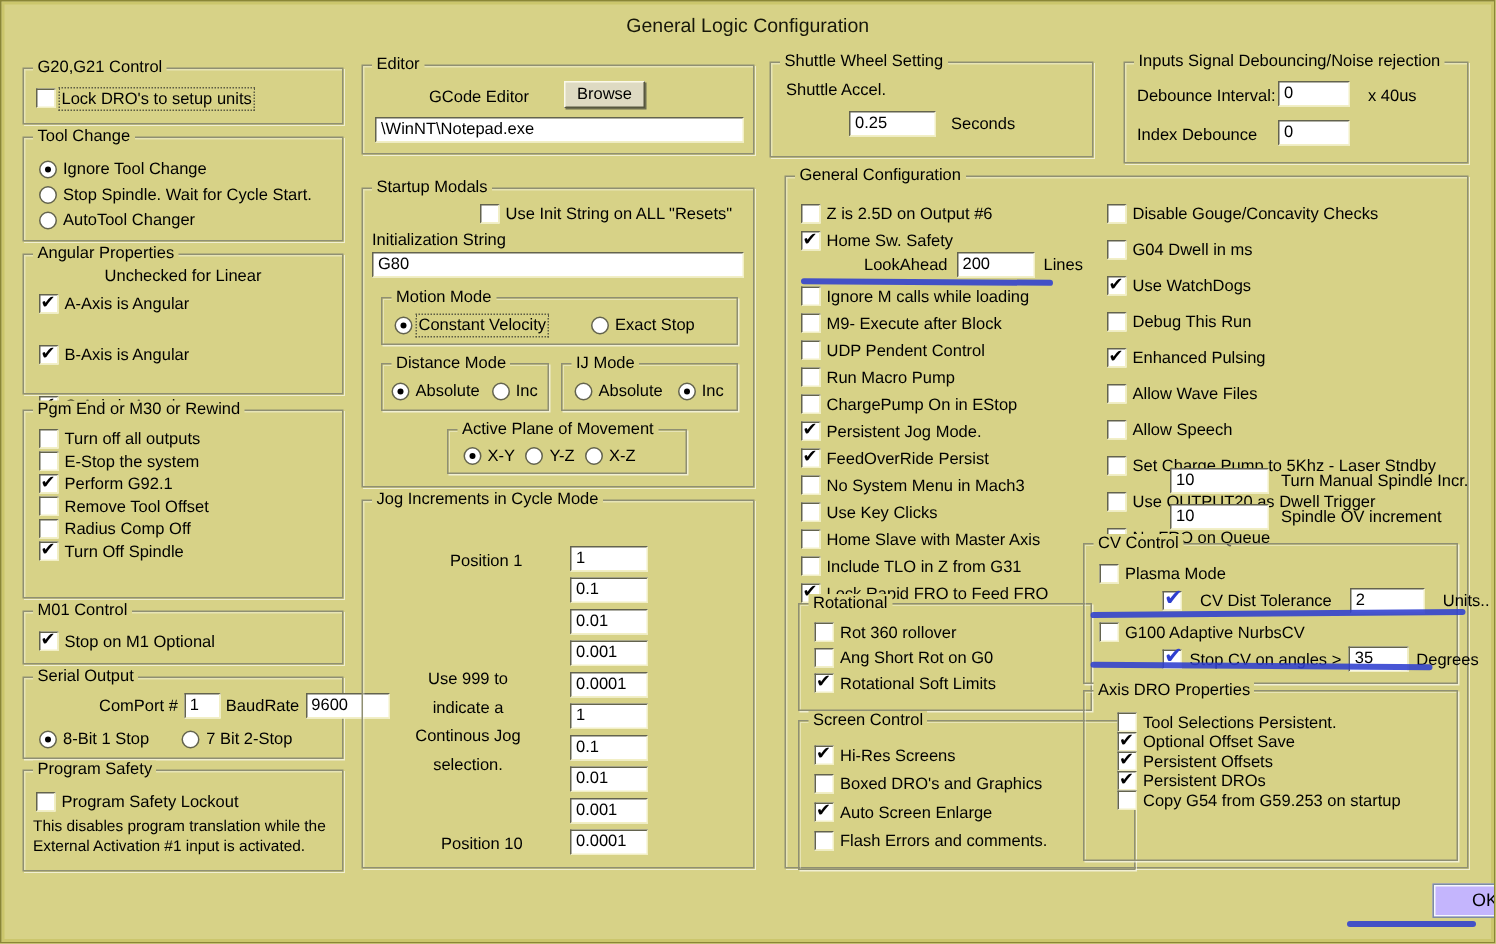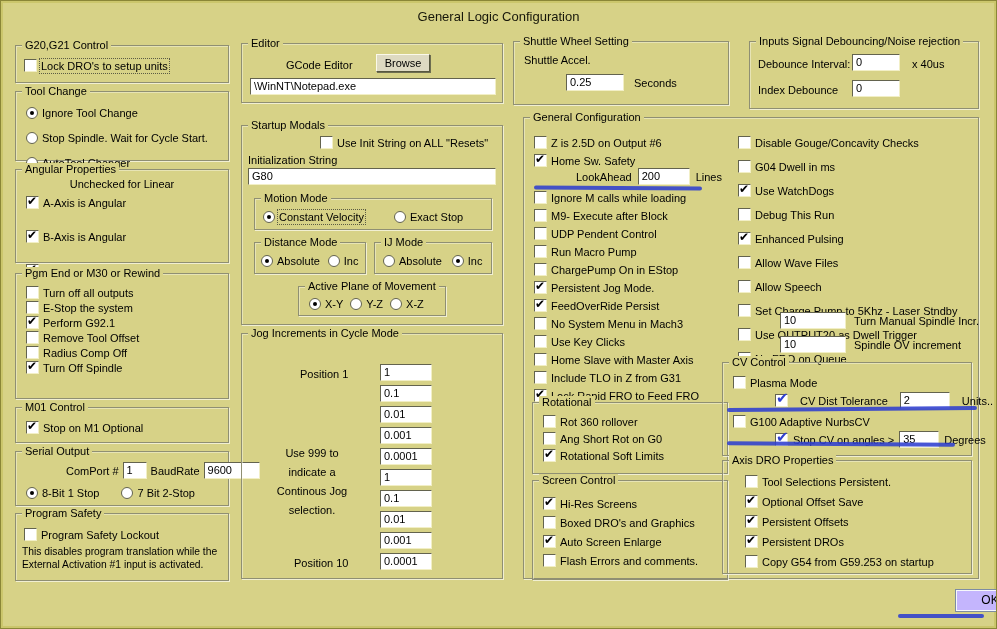--- a/index.html
+++ b/index.html
@@ -45,21 +45,21 @@
   <div class="group" style="left:14px;top:44px;width:214px;height:38px">
     <span class="legend">G20,G21 Control</span>
     <div class="row abs" style="left:8px;top:13px">
       <span class="cb"></span>
       <span class="focusbox">Lock DRO's to setup units</span>
     </div>
   </div>
 
   <div class="group" style="left:14px;top:90px;width:214px;height:70px">
     <span class="legend">Tool Change</span>
-    <div class="col abs" style="left:10px;top:14px;gap:12px">
+    <div class="col abs" style="left:10px;top:14px;gap:4px">
 
         <div class="row">
           <span class="rb on"></span>
           <span class="rlabel">Ignore Tool Change</span>
         </div>
 
         <div class="row">
           <span class="rb"></span>
           <span class="rlabel">Stop Spindle. Wait for Cycle Start.</span>
         </div>
@@ -226,21 +226,21 @@
             <span class="rlabel">Absolute</span>
           </div>
 
           <div class="row">
             <span class="rb on"></span>
             <span class="rlabel">Inc</span>
           </div>
         </div>
     </div>
 
-    <div class="group" style="left:56px;top:160px;width:148px;height:30px">
+    <div class="group" style="left:56px;top:160px;width:160px;height:30px">
       <span class="legend">Active Plane of Movement</span>
       <div class="hlist abs" style="left:10px;top:10px;gap:7px">
 
           <div class="row">
             <span class="rb on"></span>
             <span class="rlabel">X-Y</span>
           </div>
 
           <div class="row">
             <span class="rb"></span>
@@ -406,21 +406,21 @@
             <span>Ang Short Rot on G0</span>
           </div>
 
           <div class="row">
             <span class="cb on"></span>
             <span>Rotational Soft Limits</span>
           </div>
         </div>
     </div>
 
-    <div class="group" style="left:8px;top:362px;width:196px;height:100px">
+    <div class="group" style="left:8px;top:362px;width:225px;height:100px">
       <span class="legend">Screen Control</span>
       <div class="col abs" style="left:10px;top:16px;gap:6px">
 
           <div class="row">
             <span class="cb on"></span>
             <span>Hi-Res Screens</span>
           </div>
 
           <div class="row">
             <span class="cb"></span>
@@ -520,21 +520,21 @@
       <div class="row tall abs" style="left:10px;top:68px;gap:5px">
         <span class="cb blue on"></span>
         <span>Stop CV on angles &gt;</span>
         <div class="inp" style="width:40px">35</div>
         <span>Degrees</span>
       </div>
     </div>
 
     <div class="group" style="left:198px;top:342px;width:250px;height:114px">
       <span class="legend">Axis DRO Properties</span>
-      <div class="col abs" style="left:22px;top:14px;gap:7px">
+      <div class="col abs" style="left:22px;top:14px;">
 
           <div class="row">
             <span class="cb"></span>
             <span>Tool Selections Persistent.</span>
           </div>
 
           <div class="row">
             <span class="cb on"></span>
             <span>Optional Offset Save</span>
           </div>

